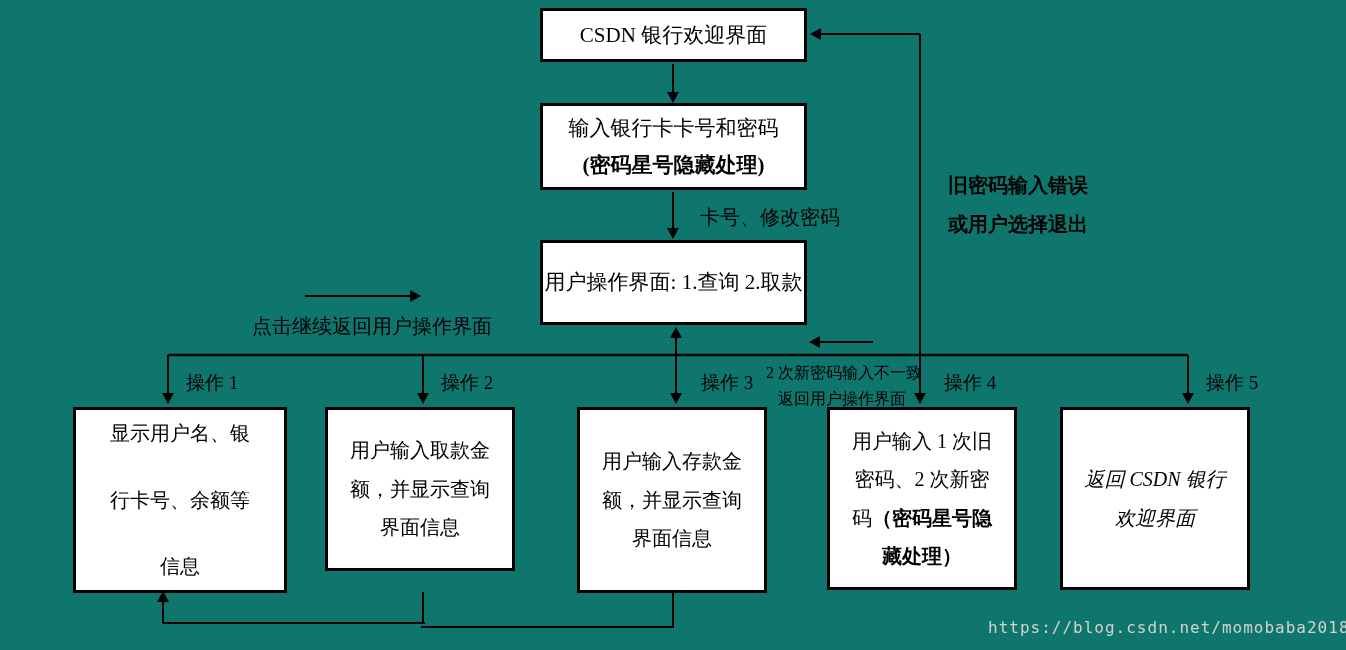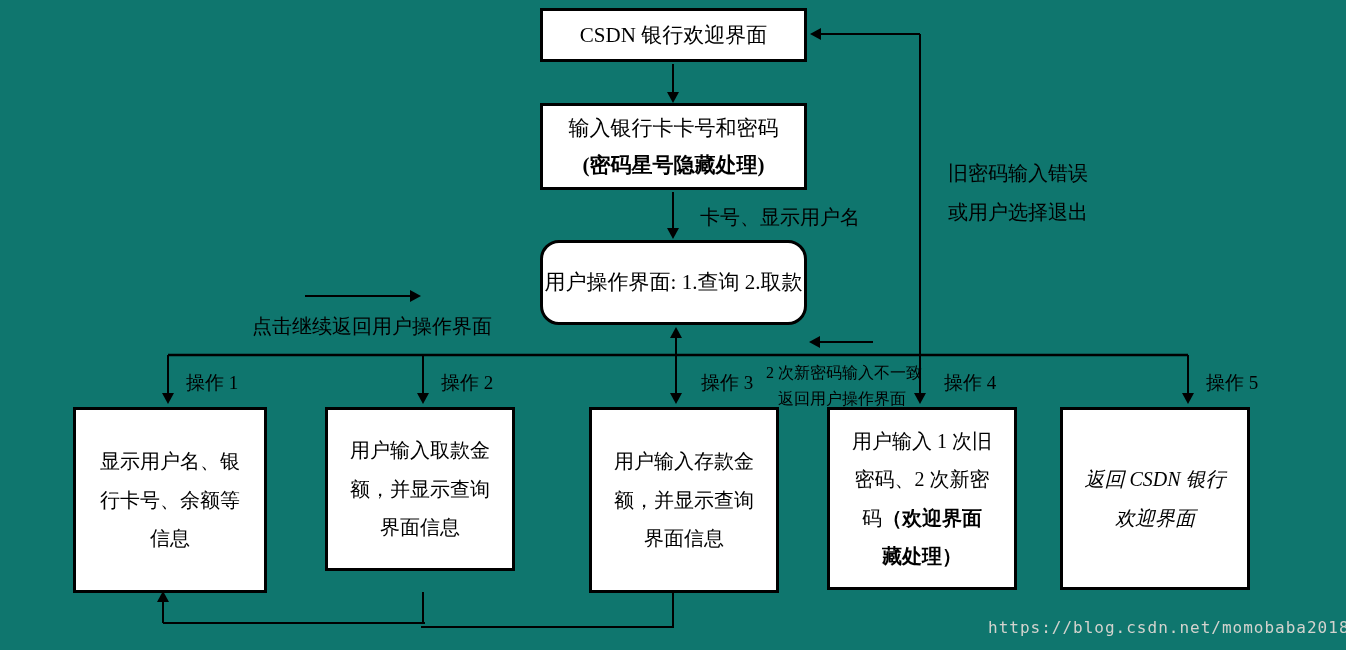--- a/index.html
+++ b/index.html
@@ -134,67 +134,67 @@
 
   <div class="flow-box top-box" style="left:540px; top:8px; width:267px; height:54px;">
     <div>CSDN 银行欢迎界面</div>
   </div>
 
   <div class="flow-box top-box" style="left:540px; top:103px; width:267px; height:87px;">
     <div>输入银行卡卡号和密码</div>
     <div class="bold">(密码星号隐藏处理)</div>
   </div>
 
-  <div class="flow-box top-box" style="left:540px; top:240px; width:267px; height:85px;border-radius:19px;">
+  <div class="flow-box top-box" style="left:540px; top:240px; width:267px; height:85px;">
     <div>用户操作界面: 1.查询 2.取款</div>
   </div>
 
-  <div class="edge-label" style="left:700px; top:204px;">卡号、显示用户名</div>
-
-  <div class="edge-label two-line" style="left:948px; top:154px;">
+  <div class="edge-label" style="left:700px; top:204px;">卡号、修改密码</div>
+
+  <div class="edge-label two-line" style="left:948px; top:166px;font-weight:bold;">
     <div>旧密码输入错误</div>
     <div>或用户选择退出</div>
   </div>
 
   <div class="edge-label" style="left:252px; top:313px;">点击继续返回用户操作界面</div>
 
   <div class="small-note" style="left:766px; top:360px; width:152px;">
     <div>2 次新密码输入不一致</div>
     <div>返回用户操作界面</div>
   </div>
 
   <div class="op-label" style="left:186px; top:370px;text-align:right;">操作 1</div>
   <div class="op-label" style="left:441px; top:370px;">操作 2</div>
   <div class="op-label" style="left:701px; top:370px;">操作 3</div>
   <div class="op-label" style="left:944px; top:370px;">操作 4</div>
   <div class="op-label" style="left:1206px; top:370px;">操作 5</div>
 
-  <div class="flow-box op-box" style="left:73px; top:407px; width:194px; height:186px;">
+  <div class="flow-box op-box" style="left:73px; top:407px; width:214px; height:186px;gap:28px;">
     <div>显示用户名、银</div>
     <div>行卡号、余额等</div>
     <div>信息</div>
   </div>
 
   <div class="flow-box op-box" style="left:325px; top:407px; width:190px; height:164px;">
     <div>用户输入取款金</div>
     <div>额，并显示查询</div>
     <div>界面信息</div>
   </div>
 
-  <div class="flow-box op-box" style="left:577px; top:407px; width:190px; height:186px;margin-left:12px;">
+  <div class="flow-box op-box" style="left:577px; top:407px; width:190px; height:186px;">
     <div>用户输入存款金</div>
     <div>额，并显示查询</div>
     <div>界面信息</div>
   </div>
 
   <div class="flow-box op-box" style="left:827px; top:407px; width:190px; height:183px;">
     <div>用户输入 1 次旧</div>
     <div>密码、2 次新密</div>
     <div>
-      <span>码</span><span class="bold">（欢迎界面</span>
+      <span>码</span><span class="bold">（密码星号隐</span>
     </div>
     <div class="bold">藏处理）</div>
   </div>
 
   <div class="flow-box op-box" style="left:1060px; top:407px; width:190px; height:183px;font-style:italic;">
     <div>返回 CSDN 银行</div>
     <div>欢迎界面</div>
   </div>
 
   <div class="watermark">https://blog.csdn.net/momobaba2018</div>

